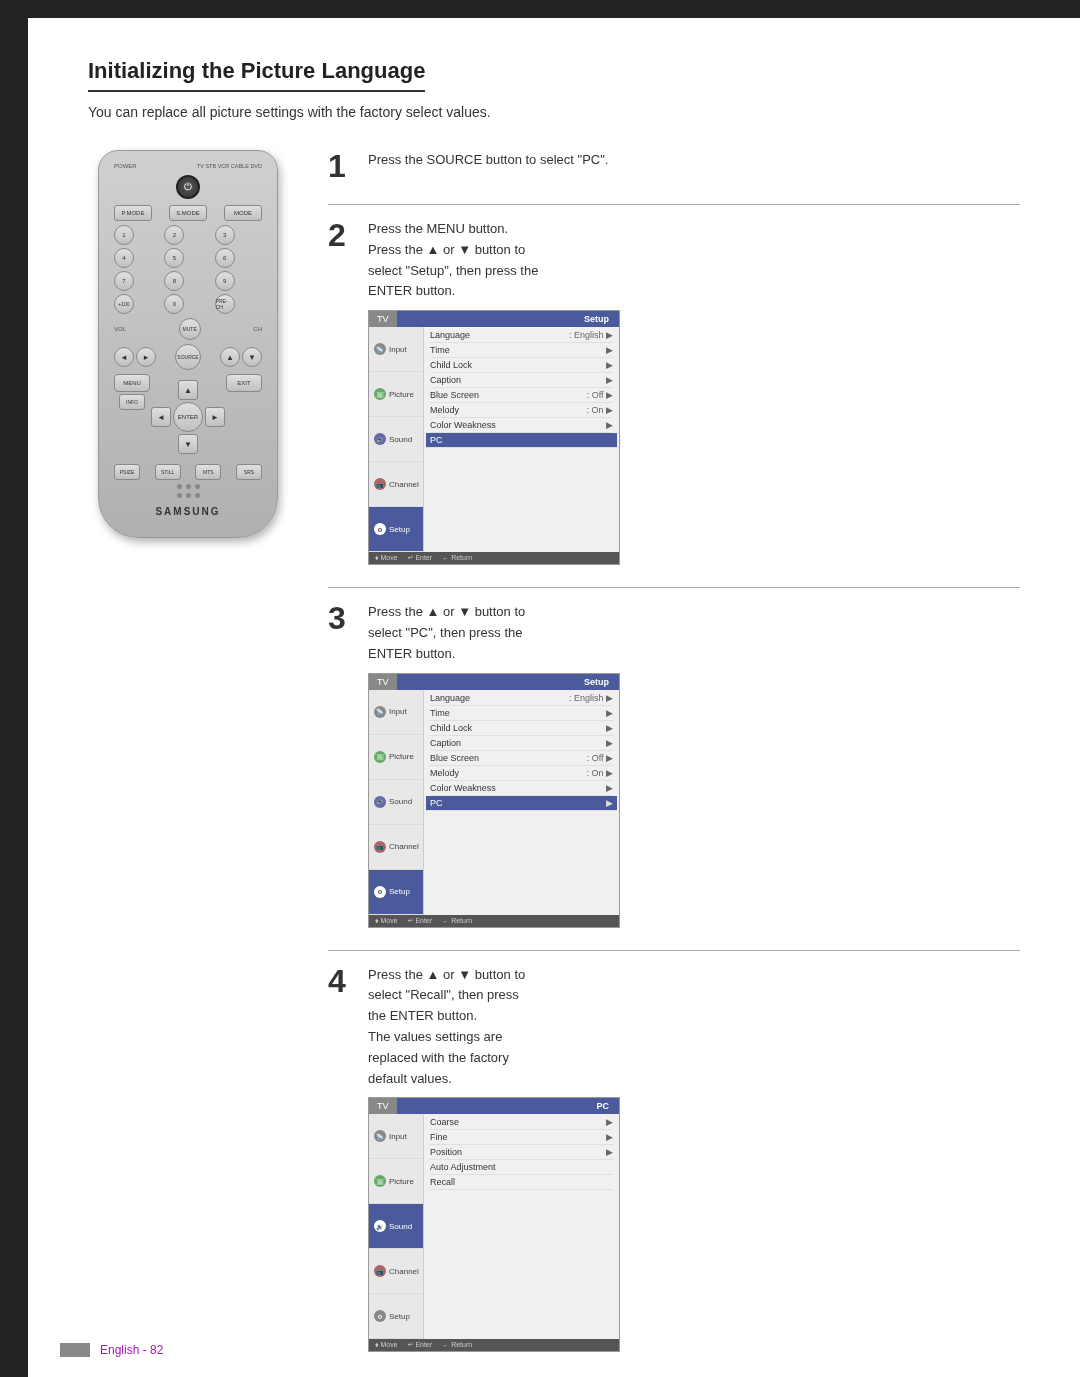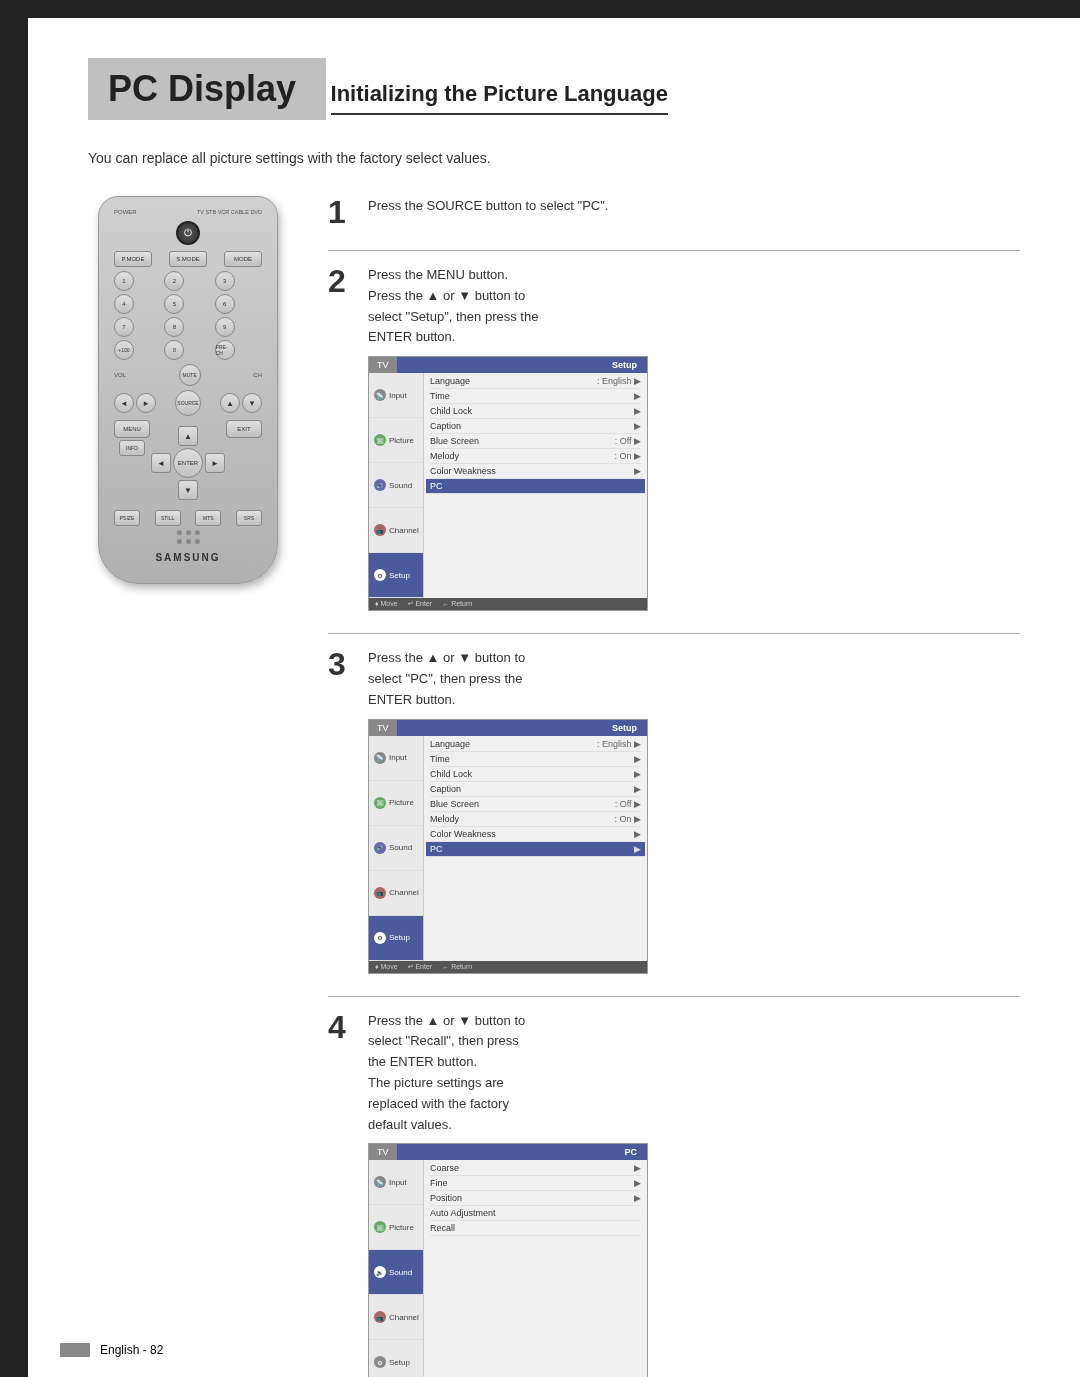--- a/index.html
+++ b/index.html
@@ -248,21 +248,21 @@
     .step-text {
       font-size: 13px;
       color: #333;
       line-height: 1.6;
       margin-bottom: 8px;
     }
 
     
     .tv-menu {
       border: 1px solid #999;
-      width: 280px;
+      width: 252px;
       font-size: 10px;
     }
 
     .tv-menu-header {
       display: flex;
       background: #444;
       color: #fff;
     }
 
     .tv-menu-header-left {
@@ -370,21 +370,21 @@
     }
 
     .footer-bar {
       width: 30px;
       height: 14px;
       background: #888;
     }
 
     .footer-text {
       font-size: 12px;
-      color: #000000;
+      color: #a21caf;
     }
 
     .remote-dots {
       display: flex;
       justify-content: center;
       gap: 4px;
       margin-top: 4px;
     }
 
     .dot {
@@ -402,23 +402,20 @@
   </style>
 </head>
 <body>
 
 <div class="left-border"></div>
 <div class="top-border"></div>
 
 <div class="main-content">
 
   
-  <div class="title-box">
-    <h1>PC Display</h1>
-  </div>
 
   
   <div class="section-title">Initializing the Picture Language</div>
   <br>
   
   <p class="intro-text">You can replace all picture settings with the factory select values.</p>
 
   
   <div class="content-area">
 
@@ -694,21 +691,21 @@
 
       <hr class="step-divider">
 
       <div class="step">
         <div class="step-number">4</div>
         <div class="step-content">
           <p class="step-text">
             <span>Press the ▲ or ▼ button to</span><br>
             <span>select "Recall", then press</span><br>
             <span>the ENTER button.</span><br>
-            <span>The picture settings are</span><br>
+            <span>The values settings are</span><br>
             <span>replaced with the factory</span><br>
             <span>default values.</span>
           </p>
 
           <div class="tv-menu">
             <div class="tv-menu-header">
               <div class="tv-menu-header-left">TV</div>
               <div class="tv-menu-header-right">PC</div>
             </div>
             <div class="tv-menu-body">

